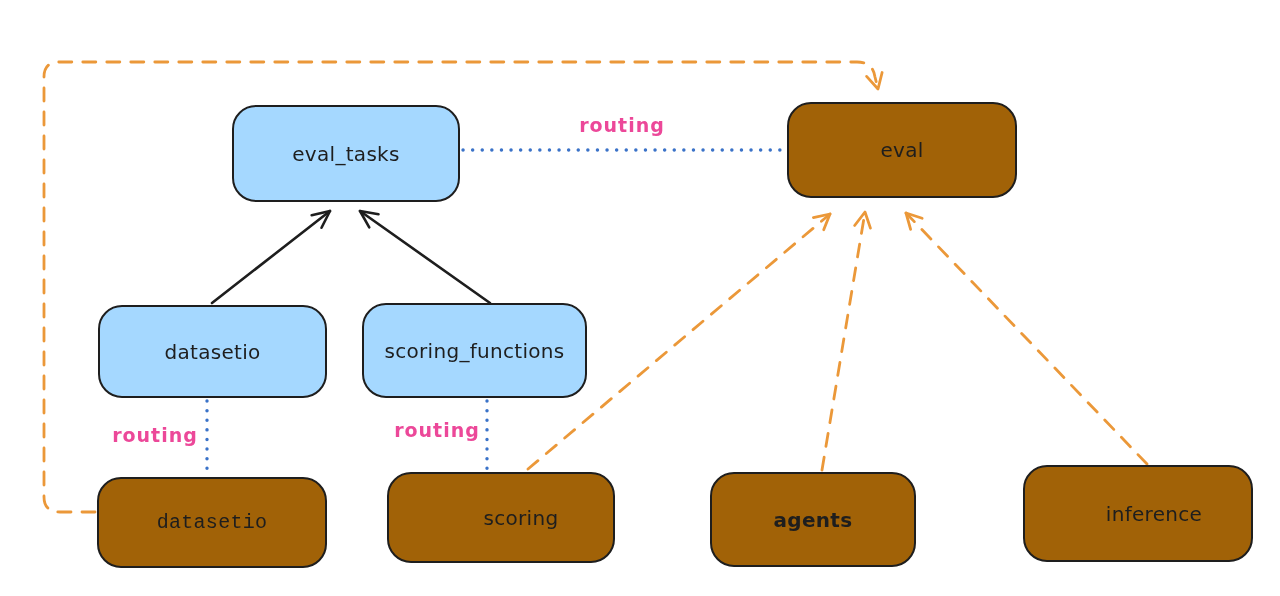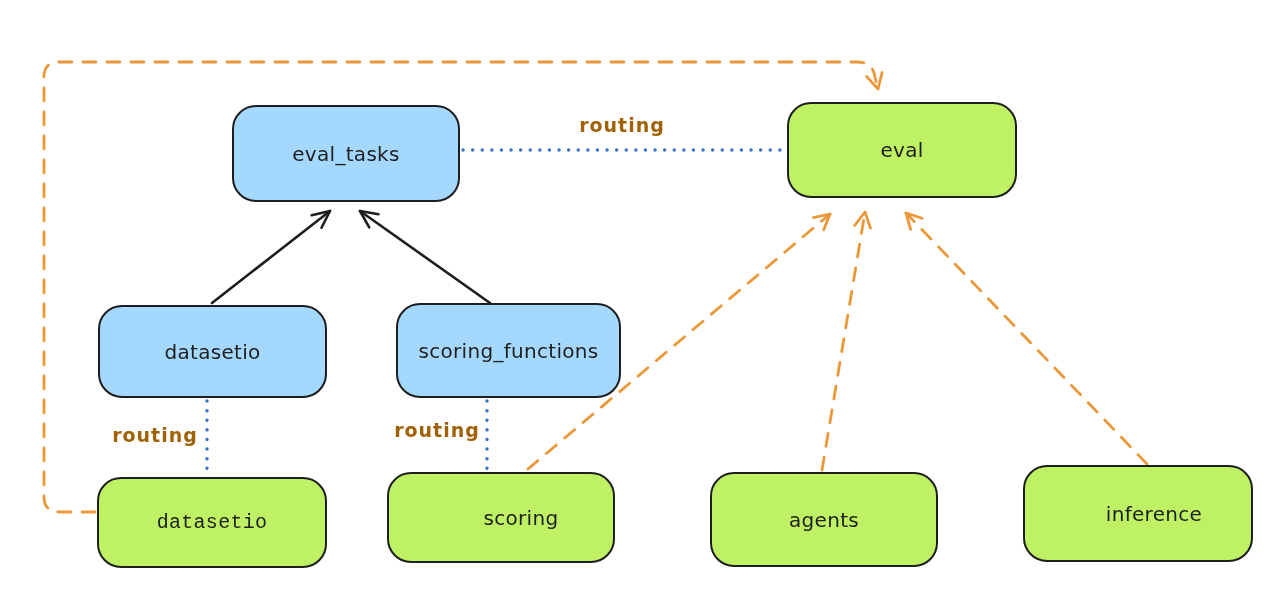--- a/index.html
+++ b/index.html
@@ -24,34 +24,34 @@
     display: flex;
     align-items: center;
     justify-content: center;
     font-size: 20px;
     font-weight: 500;
     color: #1e1e1e;
     letter-spacing: 0.3px;
     white-space: nowrap;
   }
   .node.blue  { background: #a5d8ff; }
-  .node.green { background: #bef264; }
+  .node.green { background: #a16207; }
 
   #n-eval-tasks        { left: 232px;  top: 105px; width: 228px; height: 97px; }
   #n-eval              { left: 787px;  top: 102px; width: 230px; height: 96px; }
   #n-datasets          { left: 98px;   top: 305px; width: 229px; height: 93px; }
-  #n-scoring-functions { left: 396px;  top: 303px; width: 225px; height: 95px; }
+  #n-scoring-functions { left: 362px;  top: 303px; width: 225px; height: 95px; }
   #n-datasetio         { left: 97px;   top: 477px; width: 230px; height: 91px; font-family: Liberation Mono, monospace; }
   #n-scoring           { left: 387px;  top: 472px; width: 228px; height: 91px; padding-left: 40px; }
-  #n-agents            { left: 710px;  top: 472px; width: 228px; height: 95px; }
+  #n-agents            { left: 710px;  top: 472px; width: 206px; height: 95px; font-weight: bold; }
   #n-inference         { left: 1023px; top: 465px; width: 230px; height: 97px; padding-left: 32px; }
 
   .routing-label {
     position: absolute;
-    color: #a16207;
+    color: #ec4899;
     font-size: 19px;
     font-weight: bold;
     letter-spacing: 1px;
     white-space: nowrap;
   }
   #rl-top    { left: 577px; top: 114px; width: 90px; text-align: center; }
   #rl-left   { left: 110px; top: 424px; width: 90px; text-align: center; }
   #rl-middle { left: 392px; top: 419px; width: 90px; text-align: center; }
 </style>
 </head>

